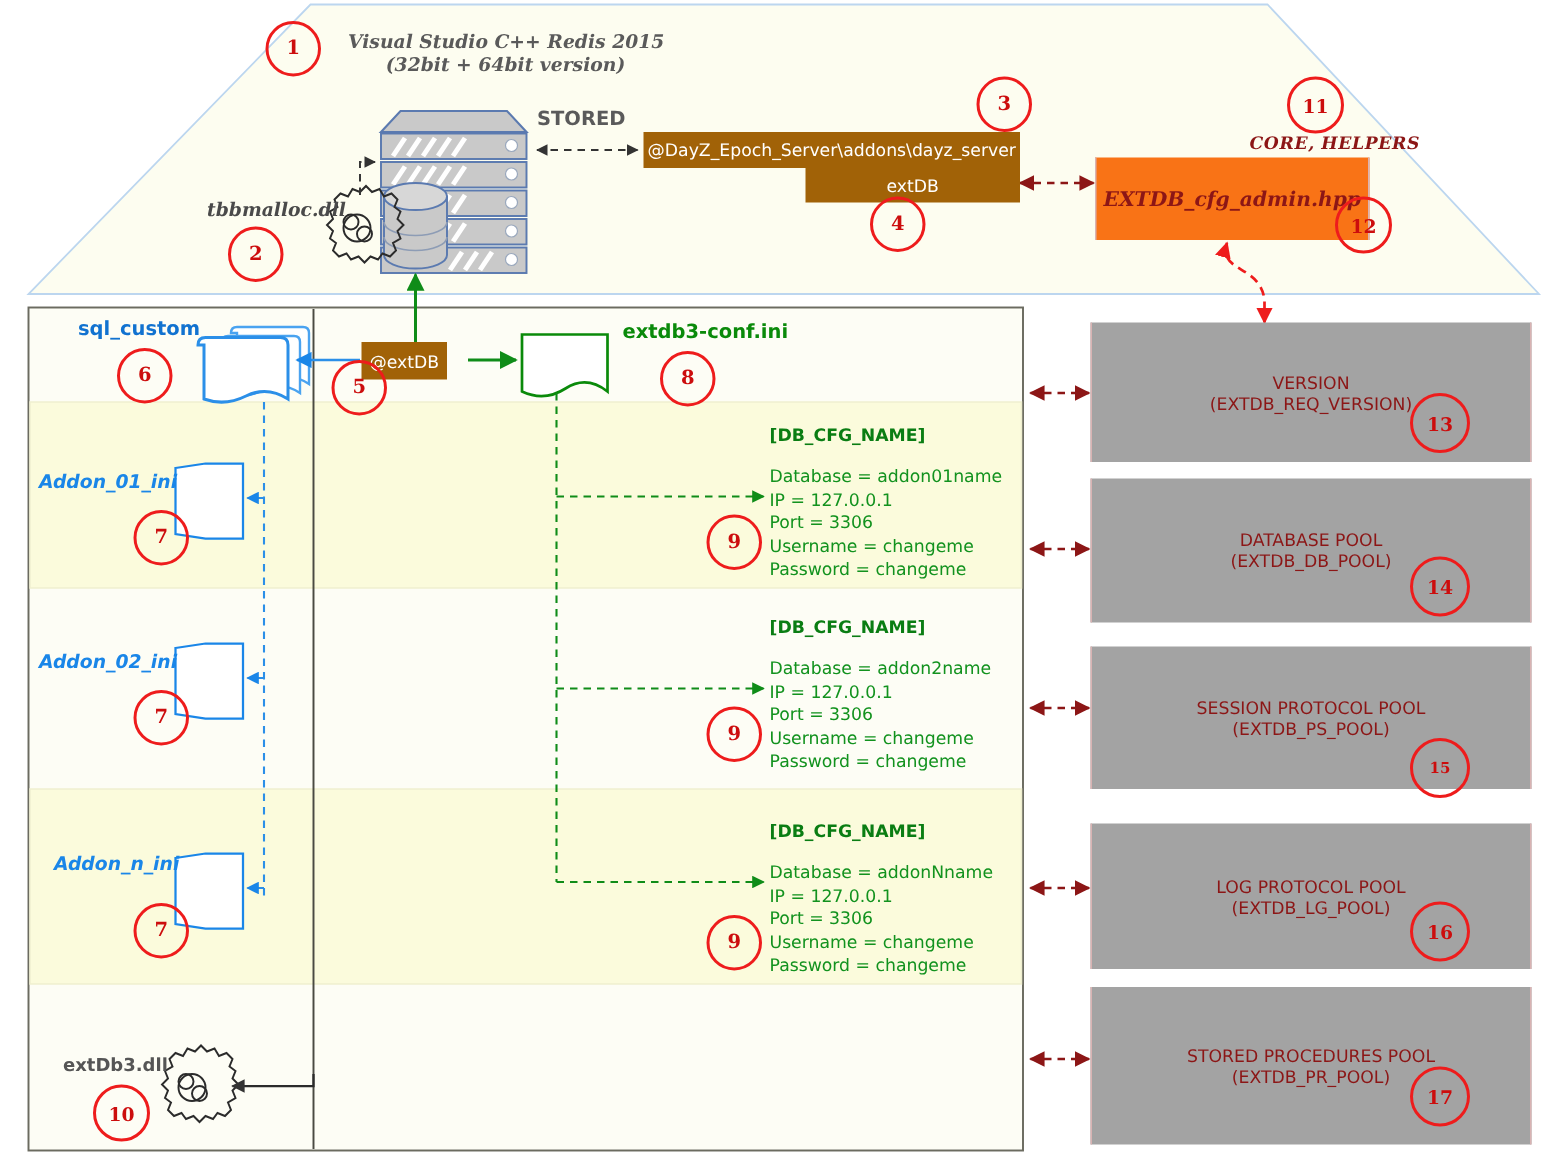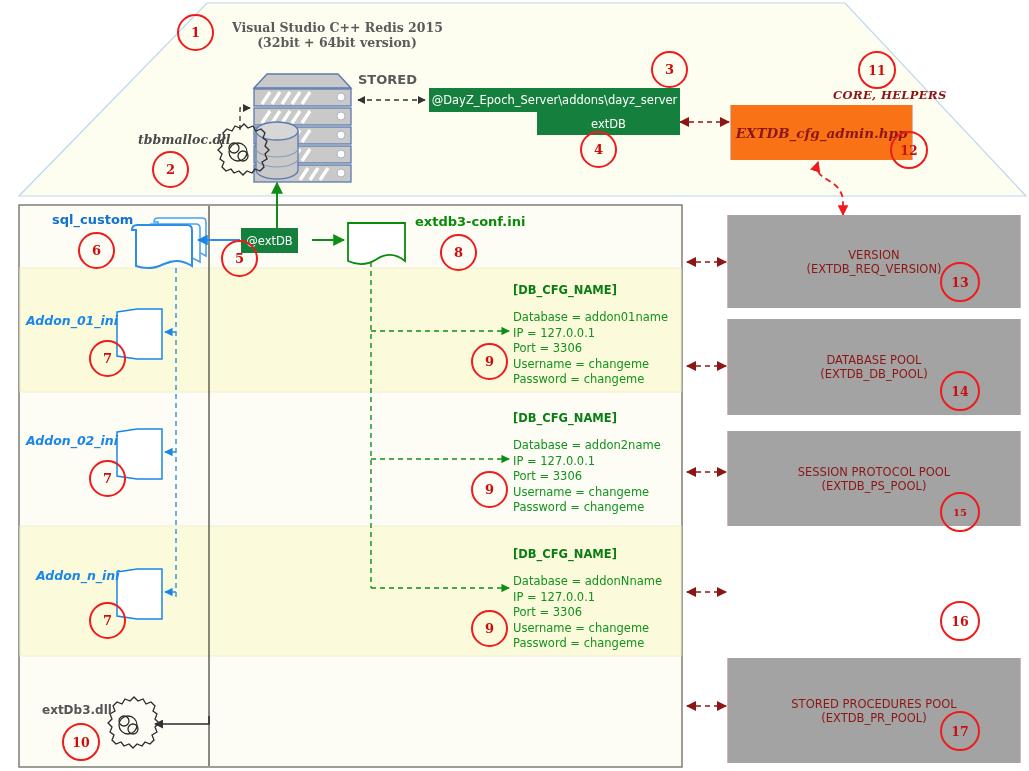--- a/index.html
+++ b/index.html
@@ -4,37 +4,37 @@
 <style>
   html,body{margin:0;padding:0;background:#ffffff;}
   body{width:1029px;height:771px;position:relative;overflow:hidden;
        font-family:"DejaVu Sans","Liberation Sans",sans-serif;}
   #stage{position:absolute;left:0;top:0;width:1029px;height:771px;}
   svg.layer{position:absolute;left:0;top:0;width:1029px;height:771px;overflow:visible;}
   .abs{position:absolute;}
   .nosel{user-select:none;}
 
   
-  .t-title{font-weight:bold;font-size:12.5px;color:#5a5a5a;
+  .t-title{font-style:italic;font-weight:bold;font-size:12.5px;color:#5a5a5a;
            font-family:"DejaVu Serif","Liberation Serif",serif;line-height:15px;}
   .t-server{font-weight:bold;font-size:13px;color:#5a5a5a;}
   .t-dll{font-style:italic;font-weight:bold;font-size:12.5px;color:#4a4a4a;
          font-family:"DejaVu Serif","Liberation Serif",serif;}
   .t-core{font-style:italic;font-weight:bold;font-size:11.5px;color:#8c1616;
           font-family:"DejaVu Serif","Liberation Serif",serif;letter-spacing:.4px;}
   .t-hpp{font-style:italic;font-weight:bold;font-size:13.5px;color:#8c1616;
          font-family:"DejaVu Serif","Liberation Serif",serif;}
   .t-blue-b{font-weight:bold;font-size:13px;color:#1172d0;}
   .t-blue-i{font-style:italic;font-weight:bold;font-size:12.5px;color:#1a86e8;}
   .t-green-b{font-weight:bold;font-size:13px;color:#0a8a0a;}
   .t-green{font-size:11.5px;color:#12921e;line-height:15.5px;white-space:pre;}
   .t-green-h{font-weight:bold;font-size:11.5px;color:#0a7d13;}
   .t-pool{font-size:11.5px;color:#8c1616;text-align:center;line-height:14px;}
   .t-extdbdll{font-weight:bold;font-size:12px;color:#555;}
-  .darkbox{background:#15803d;color:#ffffff;font-size:11.5px;
+  .darkbox{background:#a16207;color:#ffffff;font-size:11.5px;
            display:flex;align-items:center;justify-content:center;text-align:center;}
   .poolbox{background:#a3a3a3;border-left:1px solid #d9b3b3;border-right:1px solid #d9b3b3;
            display:flex;align-items:center;justify-content:center;}
   .badge{position:absolute;border:2.5px solid #ee1c1c;border-radius:50%;
          background:transparent;color:#cc0d0d;font-weight:bold;
          display:flex;align-items:center;justify-content:center;
          font-family:"DejaVu Serif","Liberation Serif",serif;}
 </style>
 </head>
 <body>
@@ -268,20 +268,26 @@
       <div>DATABASE POOL</div>
       <div>(EXTDB_DB_POOL)</div>
     </div>
   </div>
   <div class="abs poolbox" style="left:727px;top:431px;width:292px;height:95px;">
     <div class="t-pool nosel">
       <div>SESSION PROTOCOL POOL</div>
       <div>(EXTDB_PS_POOL)</div>
     </div>
   </div>
+  <div class="abs poolbox" style="left:727px;top:549px;width:292px;height:97px;">
+    <div class="t-pool nosel">
+      <div>LOG PROTOCOL POOL</div>
+      <div>(EXTDB_LG_POOL)</div>
+    </div>
+  </div>
   <div class="abs poolbox" style="left:727px;top:658px;width:292px;height:105px;">
     <div class="t-pool nosel">
       <div>STORED PROCEDURES POOL</div>
       <div>(EXTDB_PR_POOL)</div>
     </div>
   </div>
 
   <div class="badge" style="left:177px;top:14px;width:33px;height:33px;font-size:13px;">
     <span>1</span>
     </div>

